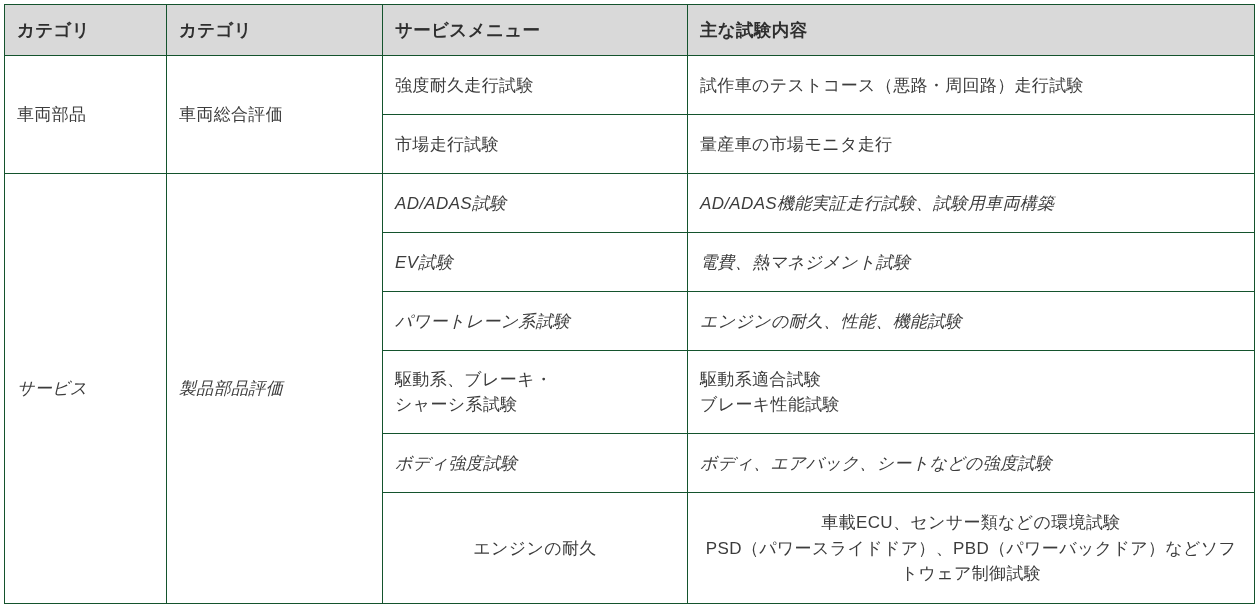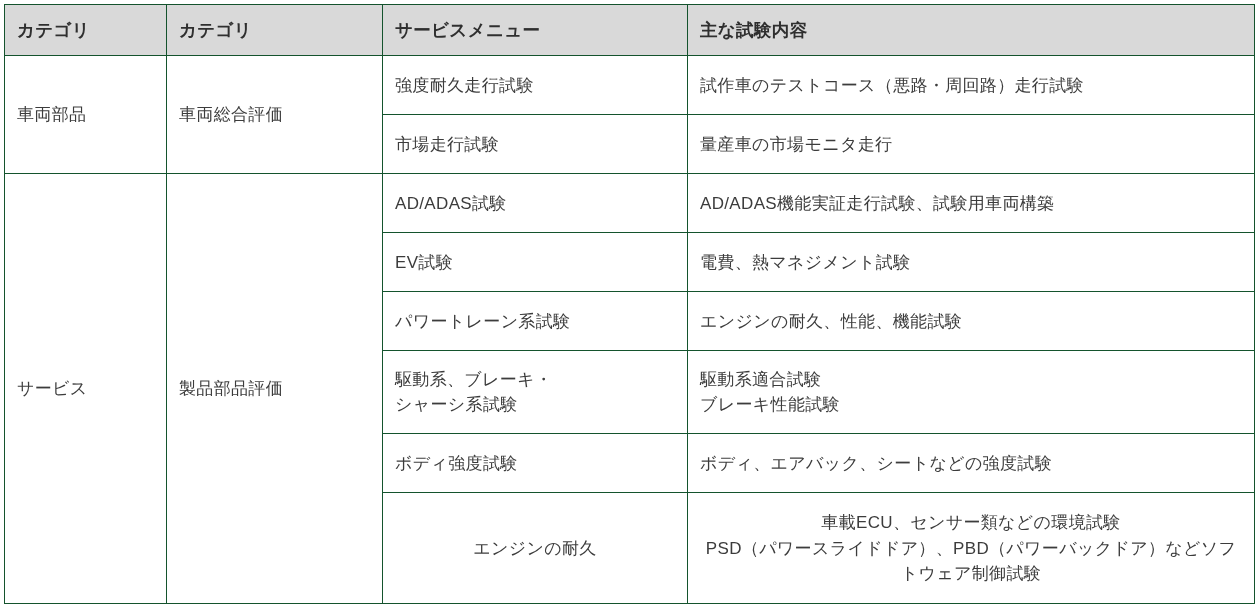--- a/index.html
+++ b/index.html
@@ -60,21 +60,21 @@
     vertical-align: middle;
   }
   td.cell-content {
     vertical-align: middle;
   }
   .multiline {
     white-space: pre-line;
   }
   
   tr.r-h1 td { height: 38px; }
-  tr.r-h2 td { height: 38px; }
+  tr.r-h2 td { height: 38px; font-style: italic; }
   tr.r-tall td { height: 62px; }
   tr.r-xtall td { height: 90px; text-align: center; }
 </style>
 </head>
 <body>
 
 <div class="table-wrap">
   <table class="service-table">
     <colgroup>
       <col class="c-category">

